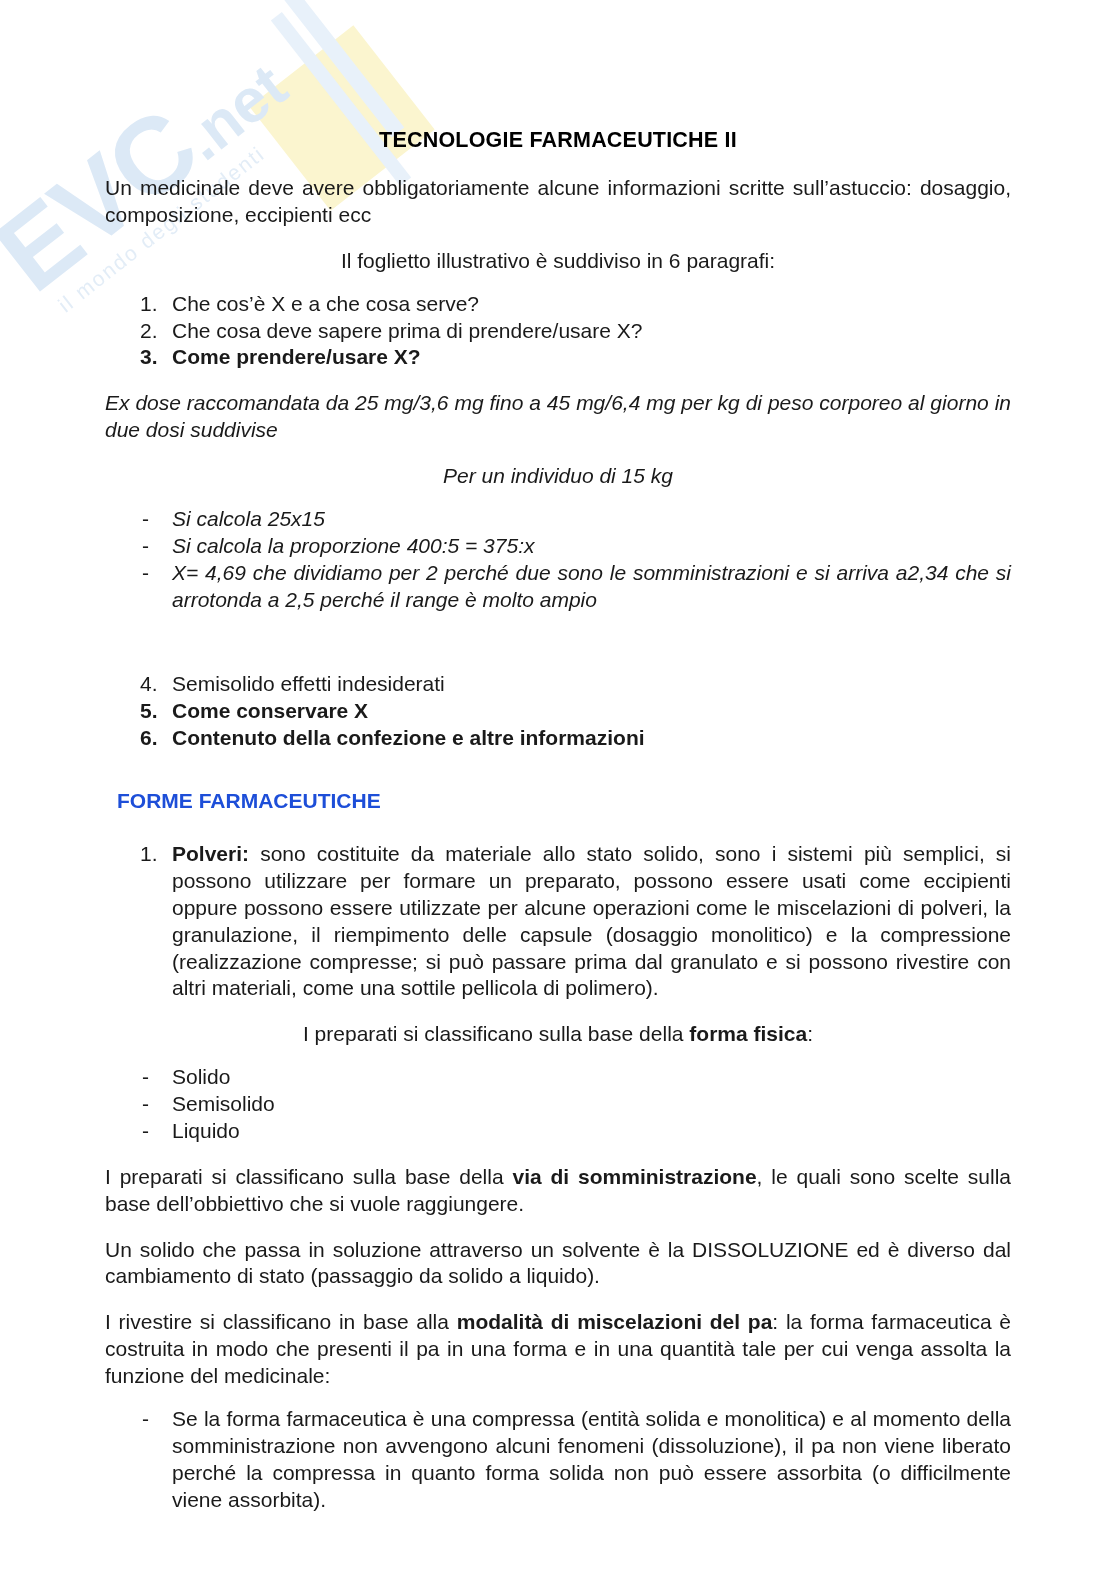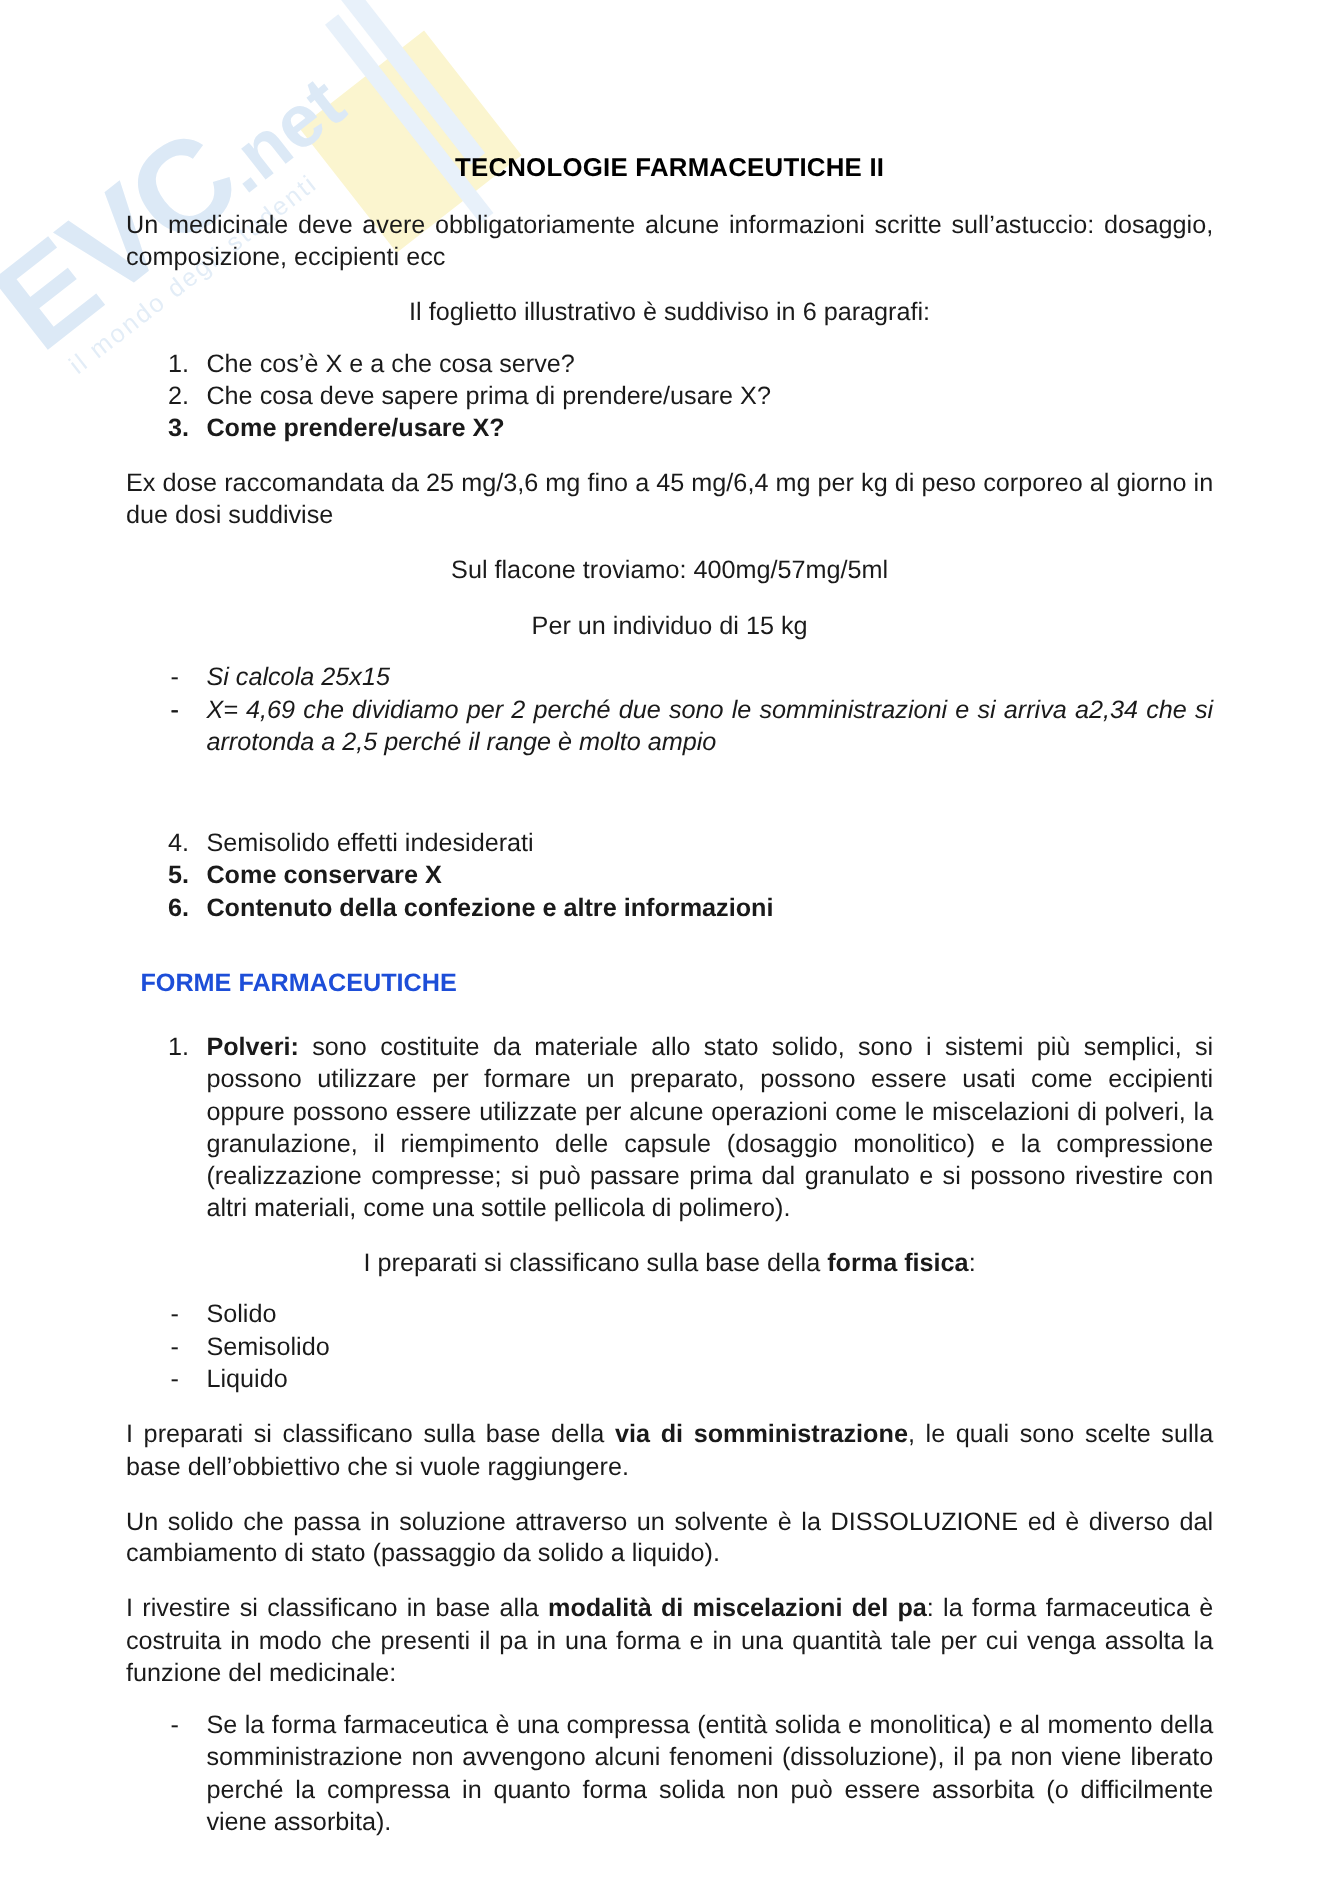--- a/index.html
+++ b/index.html
@@ -98,21 +98,21 @@
   p.para {
     font-size: 21px;
     line-height: 1.28;
     text-align: justify;
     margin: 0;
     padding-top: 19px;
     color: #1a1a1a;
   }
   p.para.first { padding-top: 22px; }
   p.para.nojust { text-align: center; }
-  p.para.ital { }
+  p.para.ital { font-style: italic; }
 
   b, strong { font-weight: bold; }
 
   ol.numlist, ul.dashlist {
     margin: 0;
     padding: 0;
     list-style: none;
     font-size: 21px;
     line-height: 1.28;
   }
@@ -183,31 +183,31 @@
         <span>Che cosa deve sapere prima di prendere/usare X?</span>
       </li>
       <li class="bold">
         <span class="marker">3.</span>
         <span>Come prendere/usare X?</span>
       </li>
     </ol>
 
     <p class="para ital">Ex dose raccomandata da 25 mg/3,6 mg fino a 45 mg/6,4 mg per kg di peso corporeo al giorno in due dosi suddivise</p>
 
-    <p class="para ital nojust">Sul flacone troviamo: 400mg/57mg/5ml</p>
 
     <p class="para ital nojust">Per un individuo di 15 kg</p>
 
     <ul class="dashlist ital">
       <li class="nojust">
         <span class="marker">-</span>
         <span>Si calcola 25x15</span>
       </li>
       <li class="nojust">
         <span class="marker">-</span>
+        <span>Si calcola la proporzione 400:5 = 375:x</span>
       </li>
       <li>
         <span class="marker">-</span>
         <span>X= 4,69 che dividiamo per 2 perché due sono le somministrazioni e si arriva a2,34 che si arrotonda a 2,5 perché il range è molto ampio</span>
       </li>
     </ul>
 
     <div class="gap-large"></div>
 
     <ol class="numlist">

